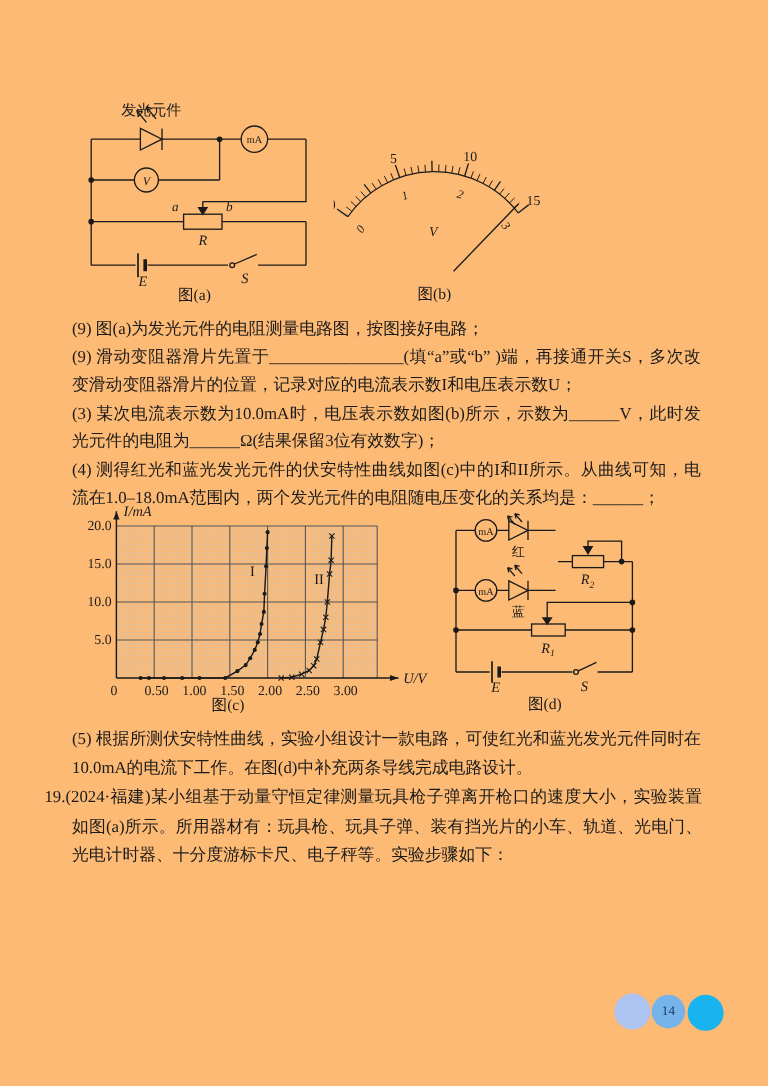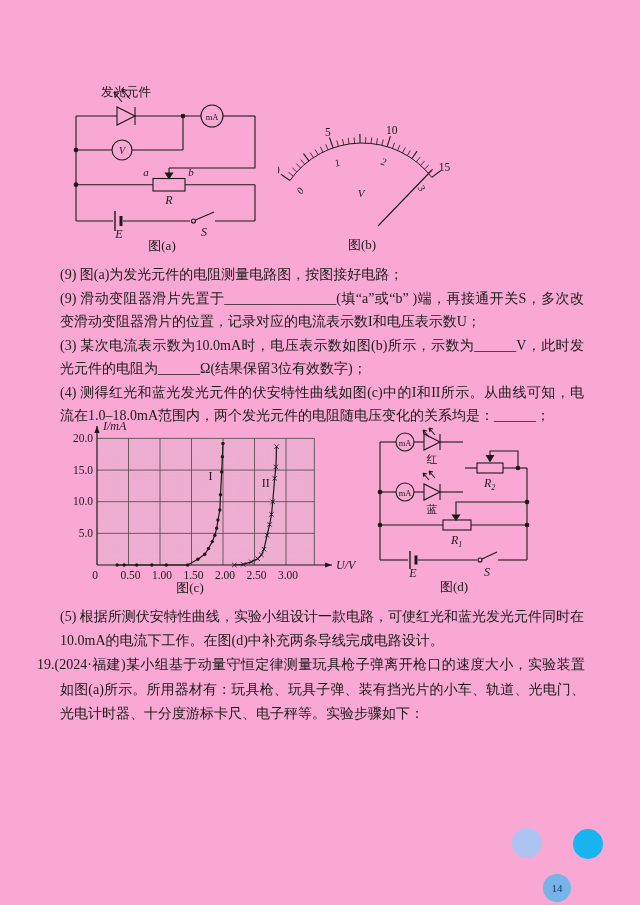--- a/index.html
+++ b/index.html
@@ -1,29 +1,29 @@
 <!DOCTYPE html>
 <html><head>
 <meta charset="utf-8">
 <style>
   html,body{margin:0;padding:0;background:#ffffff;}
-  #page{position:relative;width:640px;height:905px;background:#f9a8d4;overflow:hidden;
+  #page{position:relative;width:640px;height:905px;background:#fdba74;overflow:hidden;
         font-family:"Liberation Serif","DejaVu Serif",serif;color:#1a1a1a;}
   .fig{position:absolute;}
   svg text{font-family:"Liberation Serif","DejaVu Serif",serif;fill:#1a1a1a;}
   svg .var{font-style:italic;}
   .para-block{position:absolute;left:60px;width:524px;font-size:14px;line-height:23.5px;
               text-align:justify;text-justify:inter-ideograph;}
   .para-block p{margin:0;}
   #q19{position:absolute;left:37px;top:653px;width:548px;font-size:14px;line-height:24.5px;
        text-align:justify;}
   #q19 .q19-inner{padding-left:23px;text-indent:-23px;}
   .bubble{position:absolute;border-radius:50%;}
   #bubble-mid{display:flex;align-items:center;justify-content:center;
-              font-family:"Liberation Serif",serif;font-size:11px;color:#173a66;margin-top:45px;}
+              font-family:"Liberation Serif",serif;font-size:11px;color:#173a66;}
 </style>
 </head>
 <body>
 
 <div id="page">
 
   <svg id="fig-a" class="fig" style="left:62px;top:85px;width:215px;height:170px" viewBox="0 0 215 170">
     <g stroke="#1a1a1a" stroke-width="1.1" fill="none">
 
       <path d="M14,31 V136"></path>

